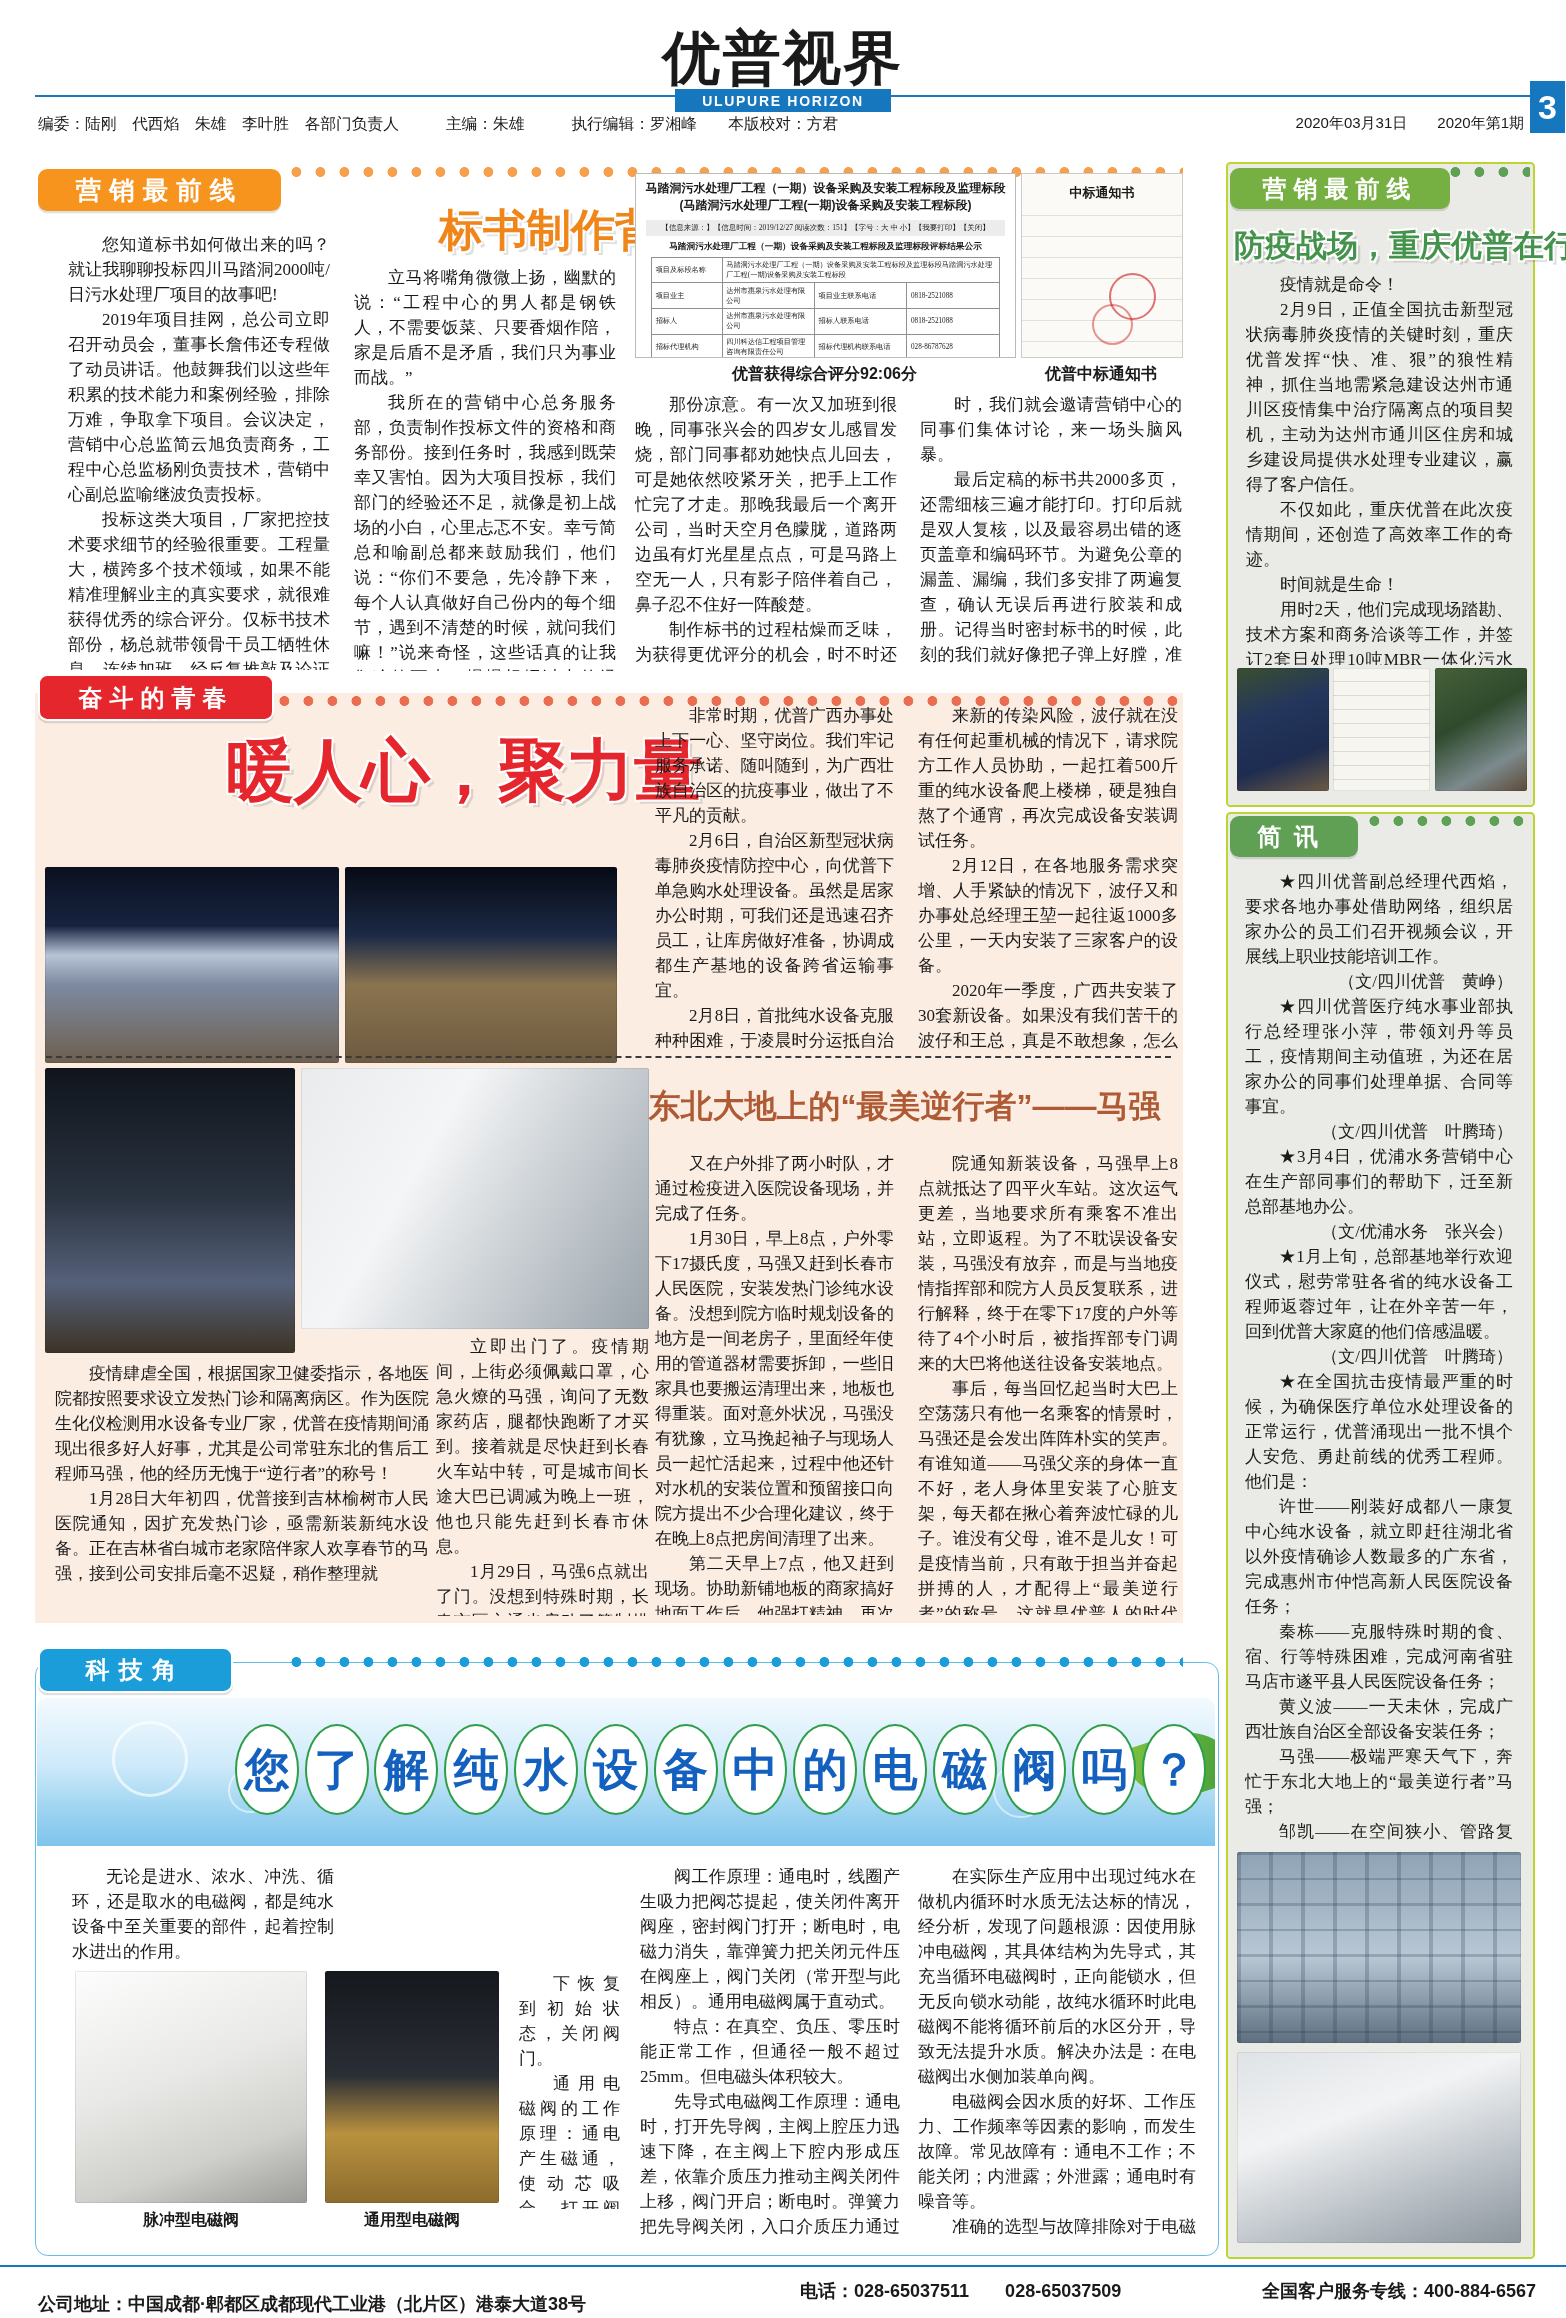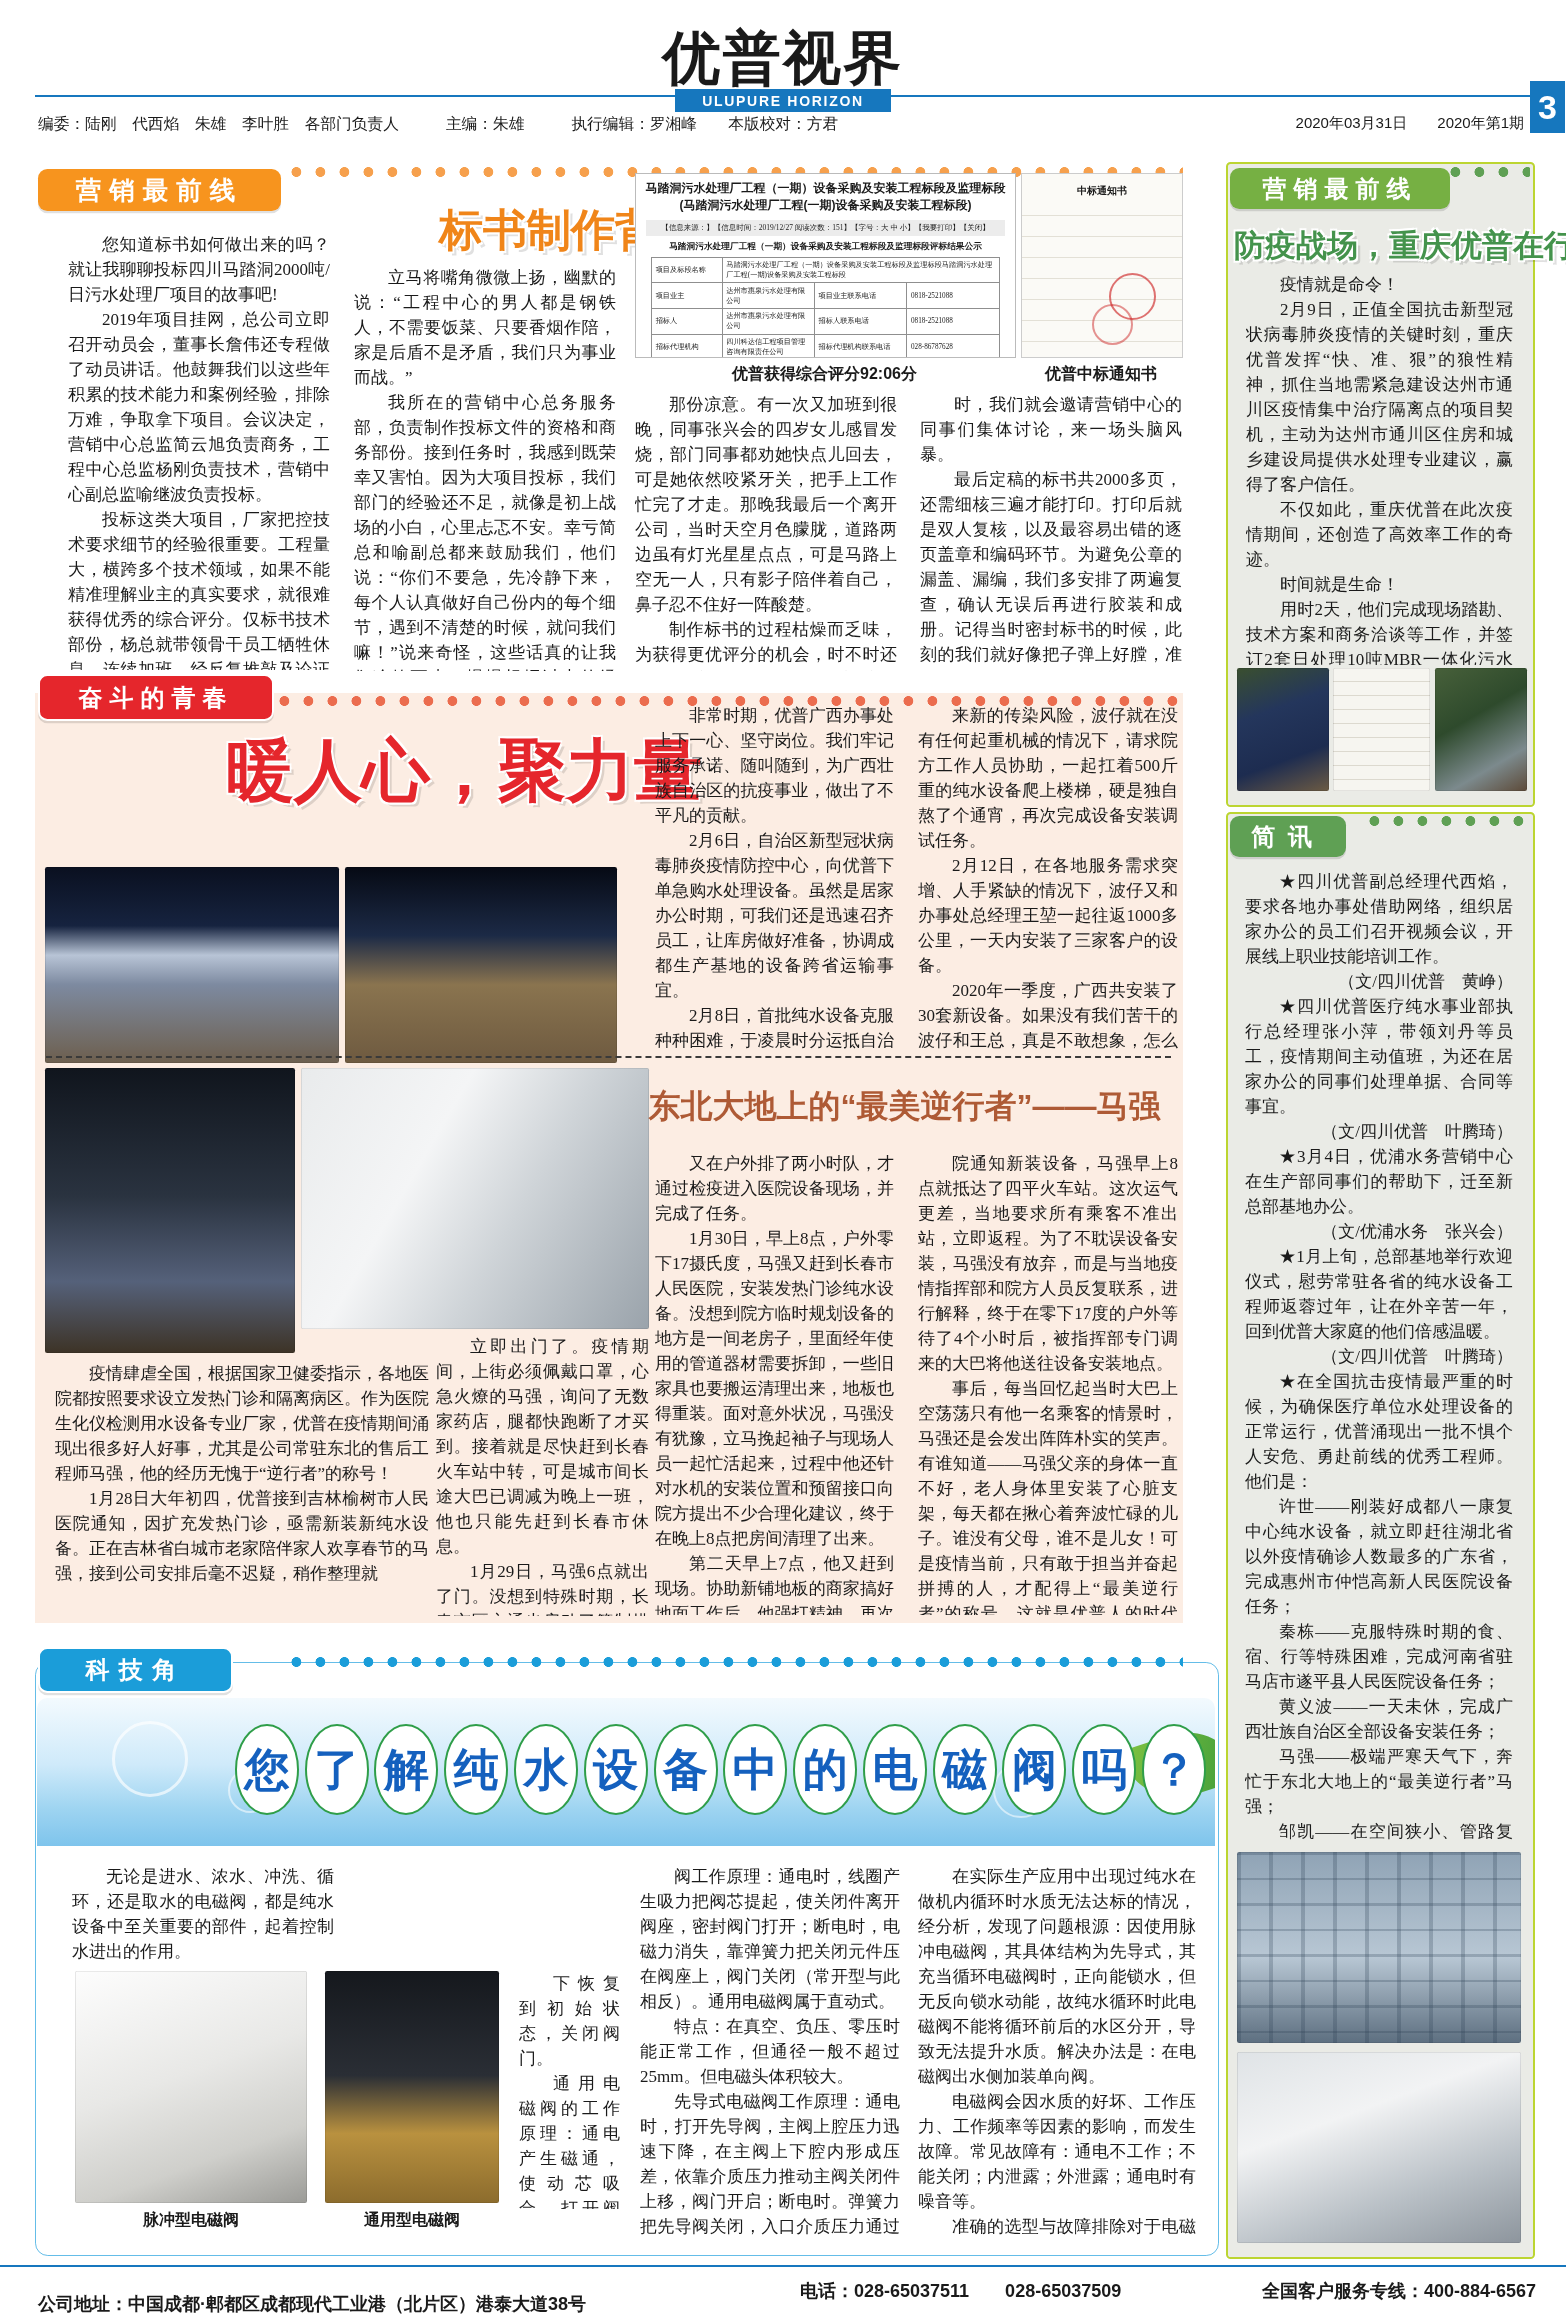--- a/index.html
+++ b/index.html
@@ -99,21 +99,21 @@
             <td>开标厅2</td>
             <td>开标时间</td>
             <td>2019/12/26 10:00:00</td>
           </tr>
 
     </tbody>
       </table>
 
   </div>
   <div class="notice" style="left:1021px;top:173px;width:160px;height:183px;">
-    <div style="text-align:center;font-size:10px;font-weight:700;padding-top:10.4px;background:#fbfaf6;">中标通知书</div>
+    <div style="text-align:center;font-size:13px;font-weight:700;padding-top:10.4px;background:#fbfaf6;">中标通知书</div>
     <div class="stamp" style="left:87px;top:99px;width:43px;height:43px;"></div>
     <div class="stamp" style="left:70px;top:130px;width:37px;height:37px;border-color:rgba(206,40,40,.5);"></div>
   </div>
   <div class="cap" style="left:635px;top:364px;width:379px;">优普获得综合评分92:06分</div>
   <div class="cap" style="left:1021px;top:364px;width:160px;">优普中标通知书</div>
 
   <div class="txt" style="left:635px;top:392px;width:262px;height:279px;">
       <p>那份凉意。有一次又加班到很晚，同事张兴会的四岁女儿感冒发烧，部门同事都劝她快点儿回去，可是她依然咬紧牙关，把手上工作忙完了才走。那晚我最后一个离开公司，当时天空月色朦胧，道路两边虽有灯光星星点点，可是马路上空无一人，只有影子陪伴着自己，鼻子忍不住好一阵酸楚。</p>
       <p>制作标书的过程枯燥而乏味，为获得更优评分的机会，时不时还得开动脑筋。我们做好的初稿有300多页，每个关键地方都要在内部会议上轮读超过三遍才能通过。偶尔遇到意见无法统一</p>
     </div>
@@ -186,21 +186,21 @@
   <div class="txt" style="left:918px;top:1151px;width:260px;height:464px;">
     <div>
         <p>院通知新装设备，马强早上8点就抵达了四平火车站。这次运气更差，当地要求所有乘客不准出站，立即返程。为了不耽误设备安装，马强没有放弃，而是与当地疫情指挥部和院方人员反复联系，进行解释，终于在零下17度的户外等待了4个小时后，被指挥部专门调来的大巴将他送往设备安装地点。</p>
         <p>事后，每当回忆起当时大巴上空荡荡只有他一名乘客的情景时，马强还是会发出阵阵朴实的笑声。有谁知道——马强父亲的身体一直不好，老人身体里安装了心脏支架，每天都在揪心着奔波忙碌的儿子。谁没有父母，谁不是儿女！可是疫情当前，只有敢于担当并奋起拼搏的人，才配得上“最美逆行者”的称号，这就是优普人的时代风彩！</p>
       </div>
 
   </div>
 
   <div class="greenbox" style="left:1226px;top:812px;width:305px;height:1443px;"></div>
   <div class="dots" style="left:1368px;top:814px;width:162px;background-image:radial-gradient(circle at 6.4px 7px,#5FA054 4.6px,transparent 5.2px);"></div>
-  <div class="tab" style="left:1230px;top:816px;width:116px;height:41px;background:#5FA054;font-size:24px;letter-spacing:12.8px;">简讯</div>
+  <div class="tab" style="left:1230px;top:816px;width:128px;height:41px;background:#5FA054;font-size:24px;letter-spacing:12.8px;">简讯</div>
   <div class="txt" style="left:1245px;top:869px;width:268px;height:974px;">
     <p>★四川优普副总经理代西焰，要求各地办事处借助网络，组织居家办公的员工们召开视频会议，开展线上职业技能培训工作。</p>
     <p class="credit">（文/四川优普　黄峥）</p>
     <p>★四川优普医疗纯水事业部执行总经理张小萍，带领刘丹等员工，疫情期间主动值班，为还在居家办公的同事们处理单据、合同等事宜。</p>
     <p class="credit">（文/四川优普　叶腾琦）</p>
     <p>★3月4日，优浦水务营销中心在生产部同事们的帮助下，迁至新总部基地办公。</p>
     <p class="credit">（文/优浦水务　张兴会）</p>
     <p>★1月上旬，总部基地举行欢迎仪式，慰劳常驻各省的纯水设备工程师返蓉过年，让在外辛苦一年，回到优普大家庭的他们倍感温暖。</p>
     <p class="credit">（文/四川优普　叶腾琦）</p>
     <p>★在全国抗击疫情最严重的时候，为确保医疗单位水处理设备的正常运行，优普涌现出一批不惧个人安危、勇赴前线的优秀工程师。他们是：</p>

